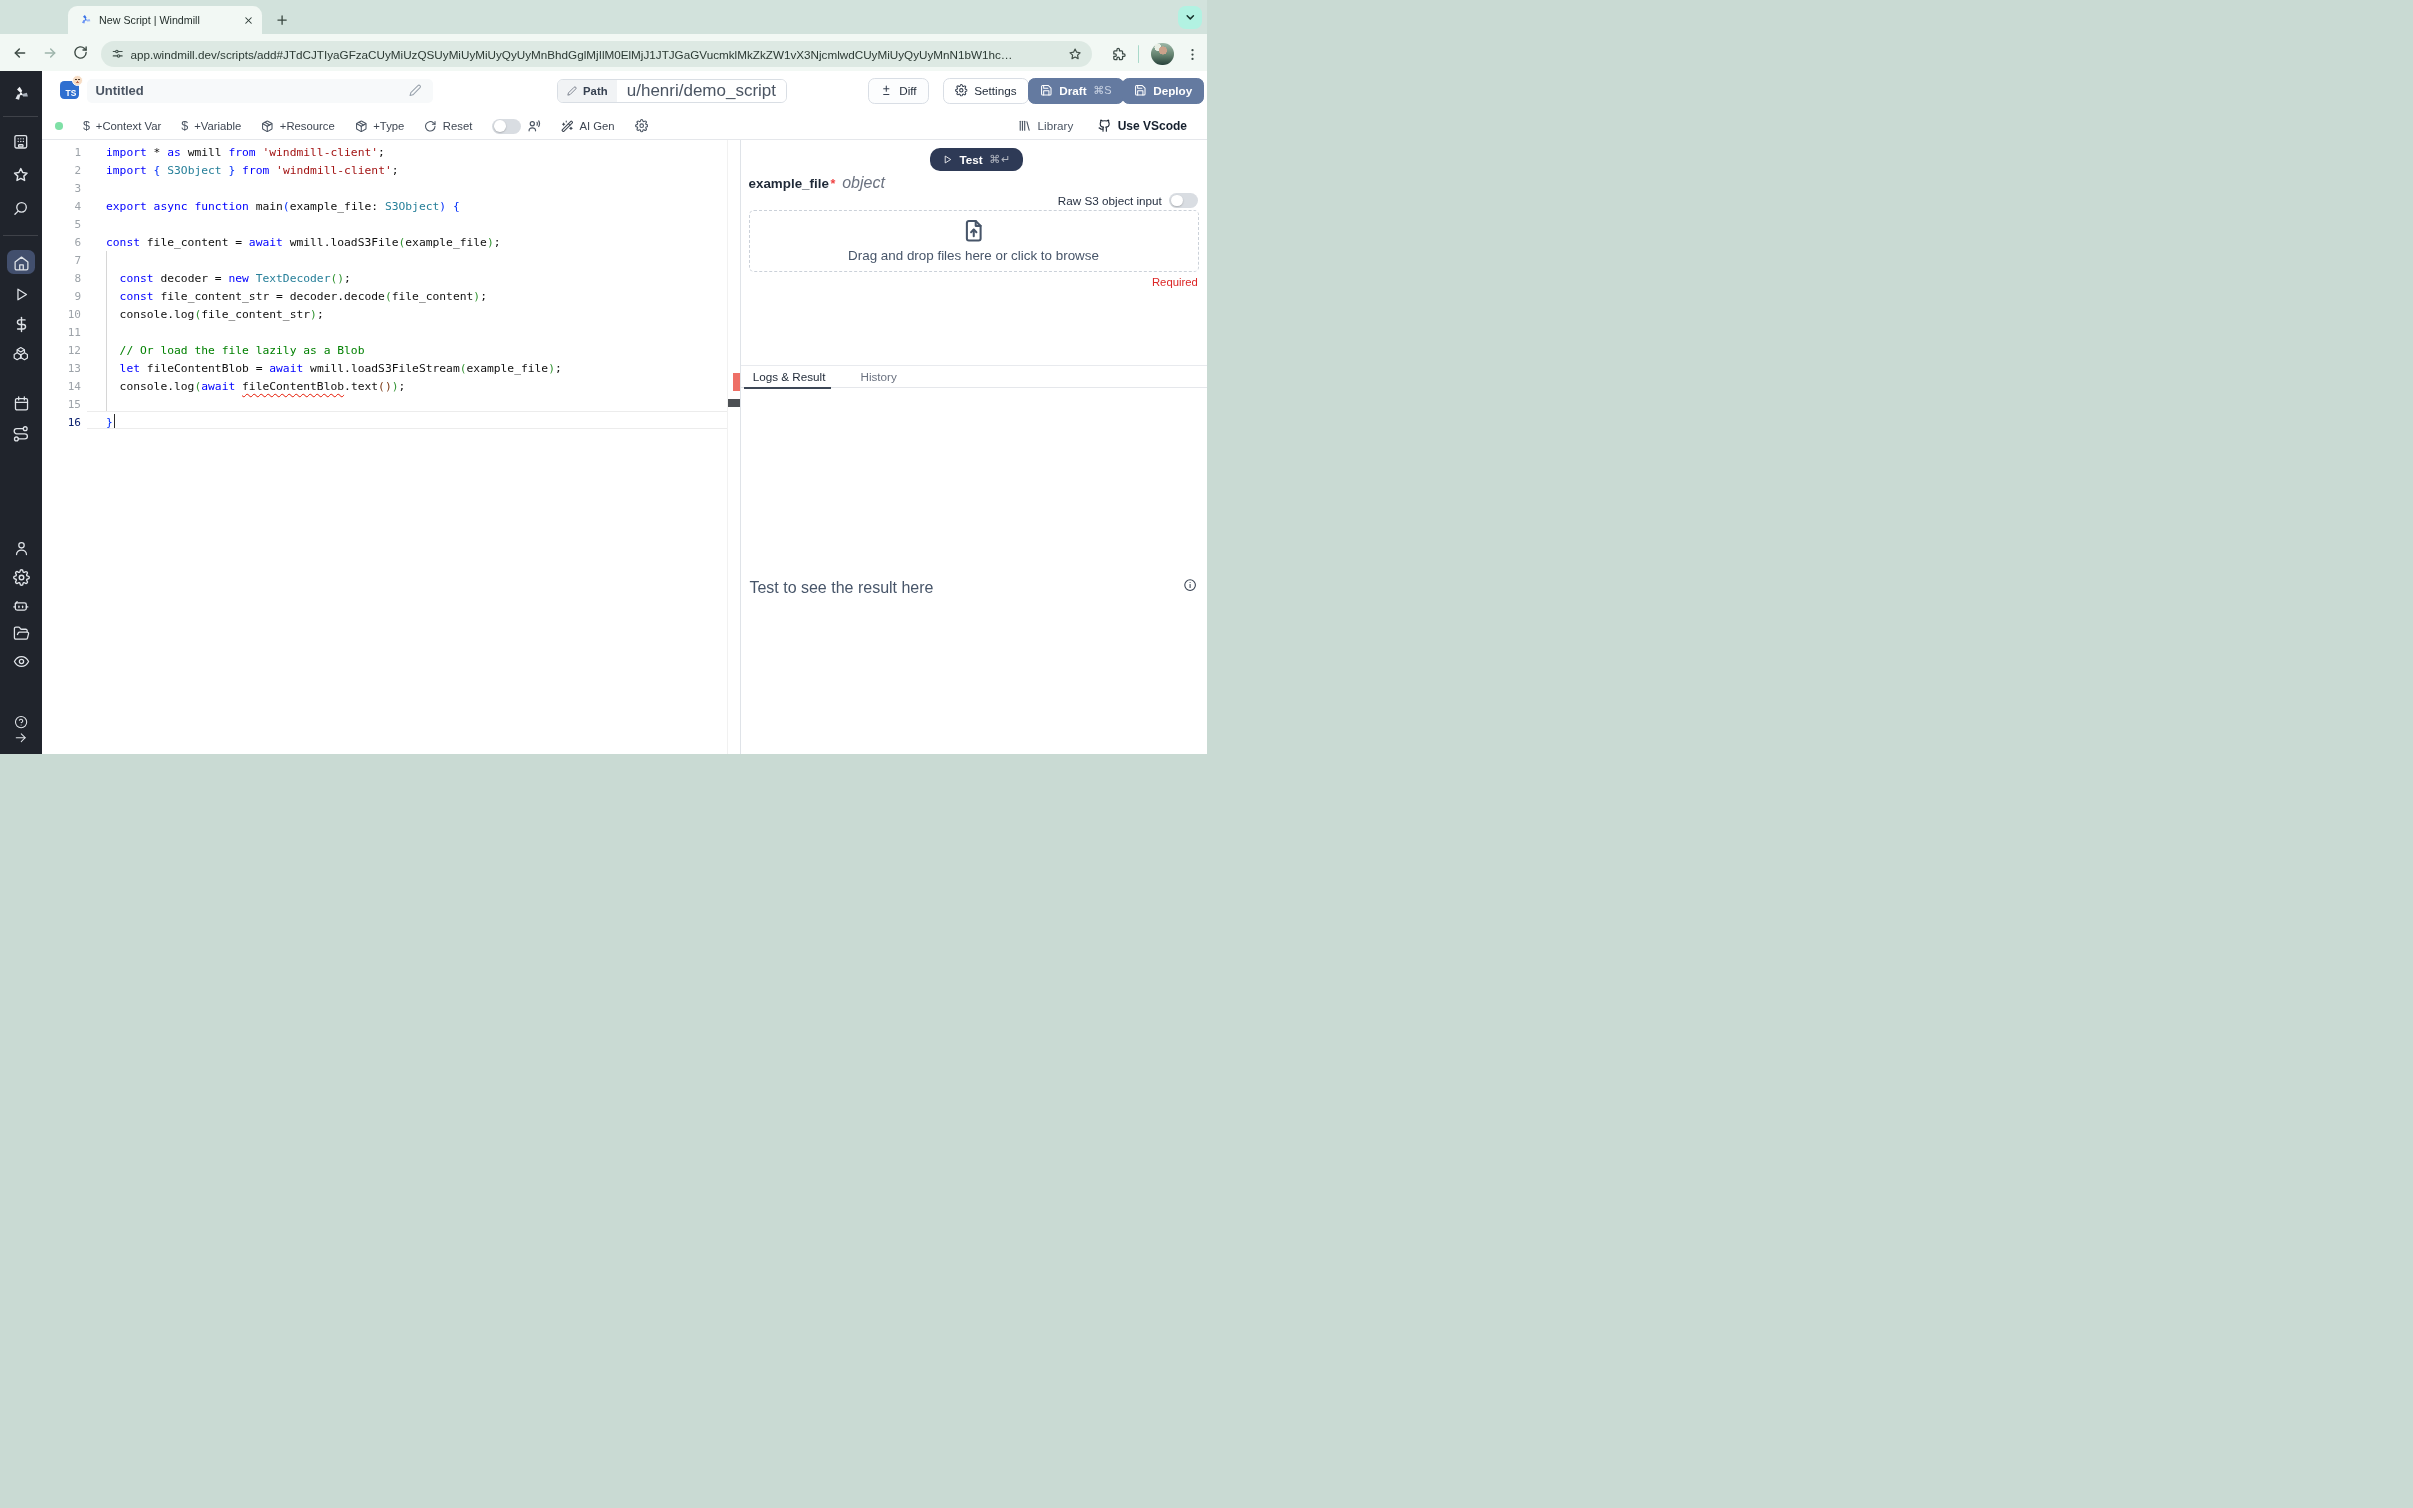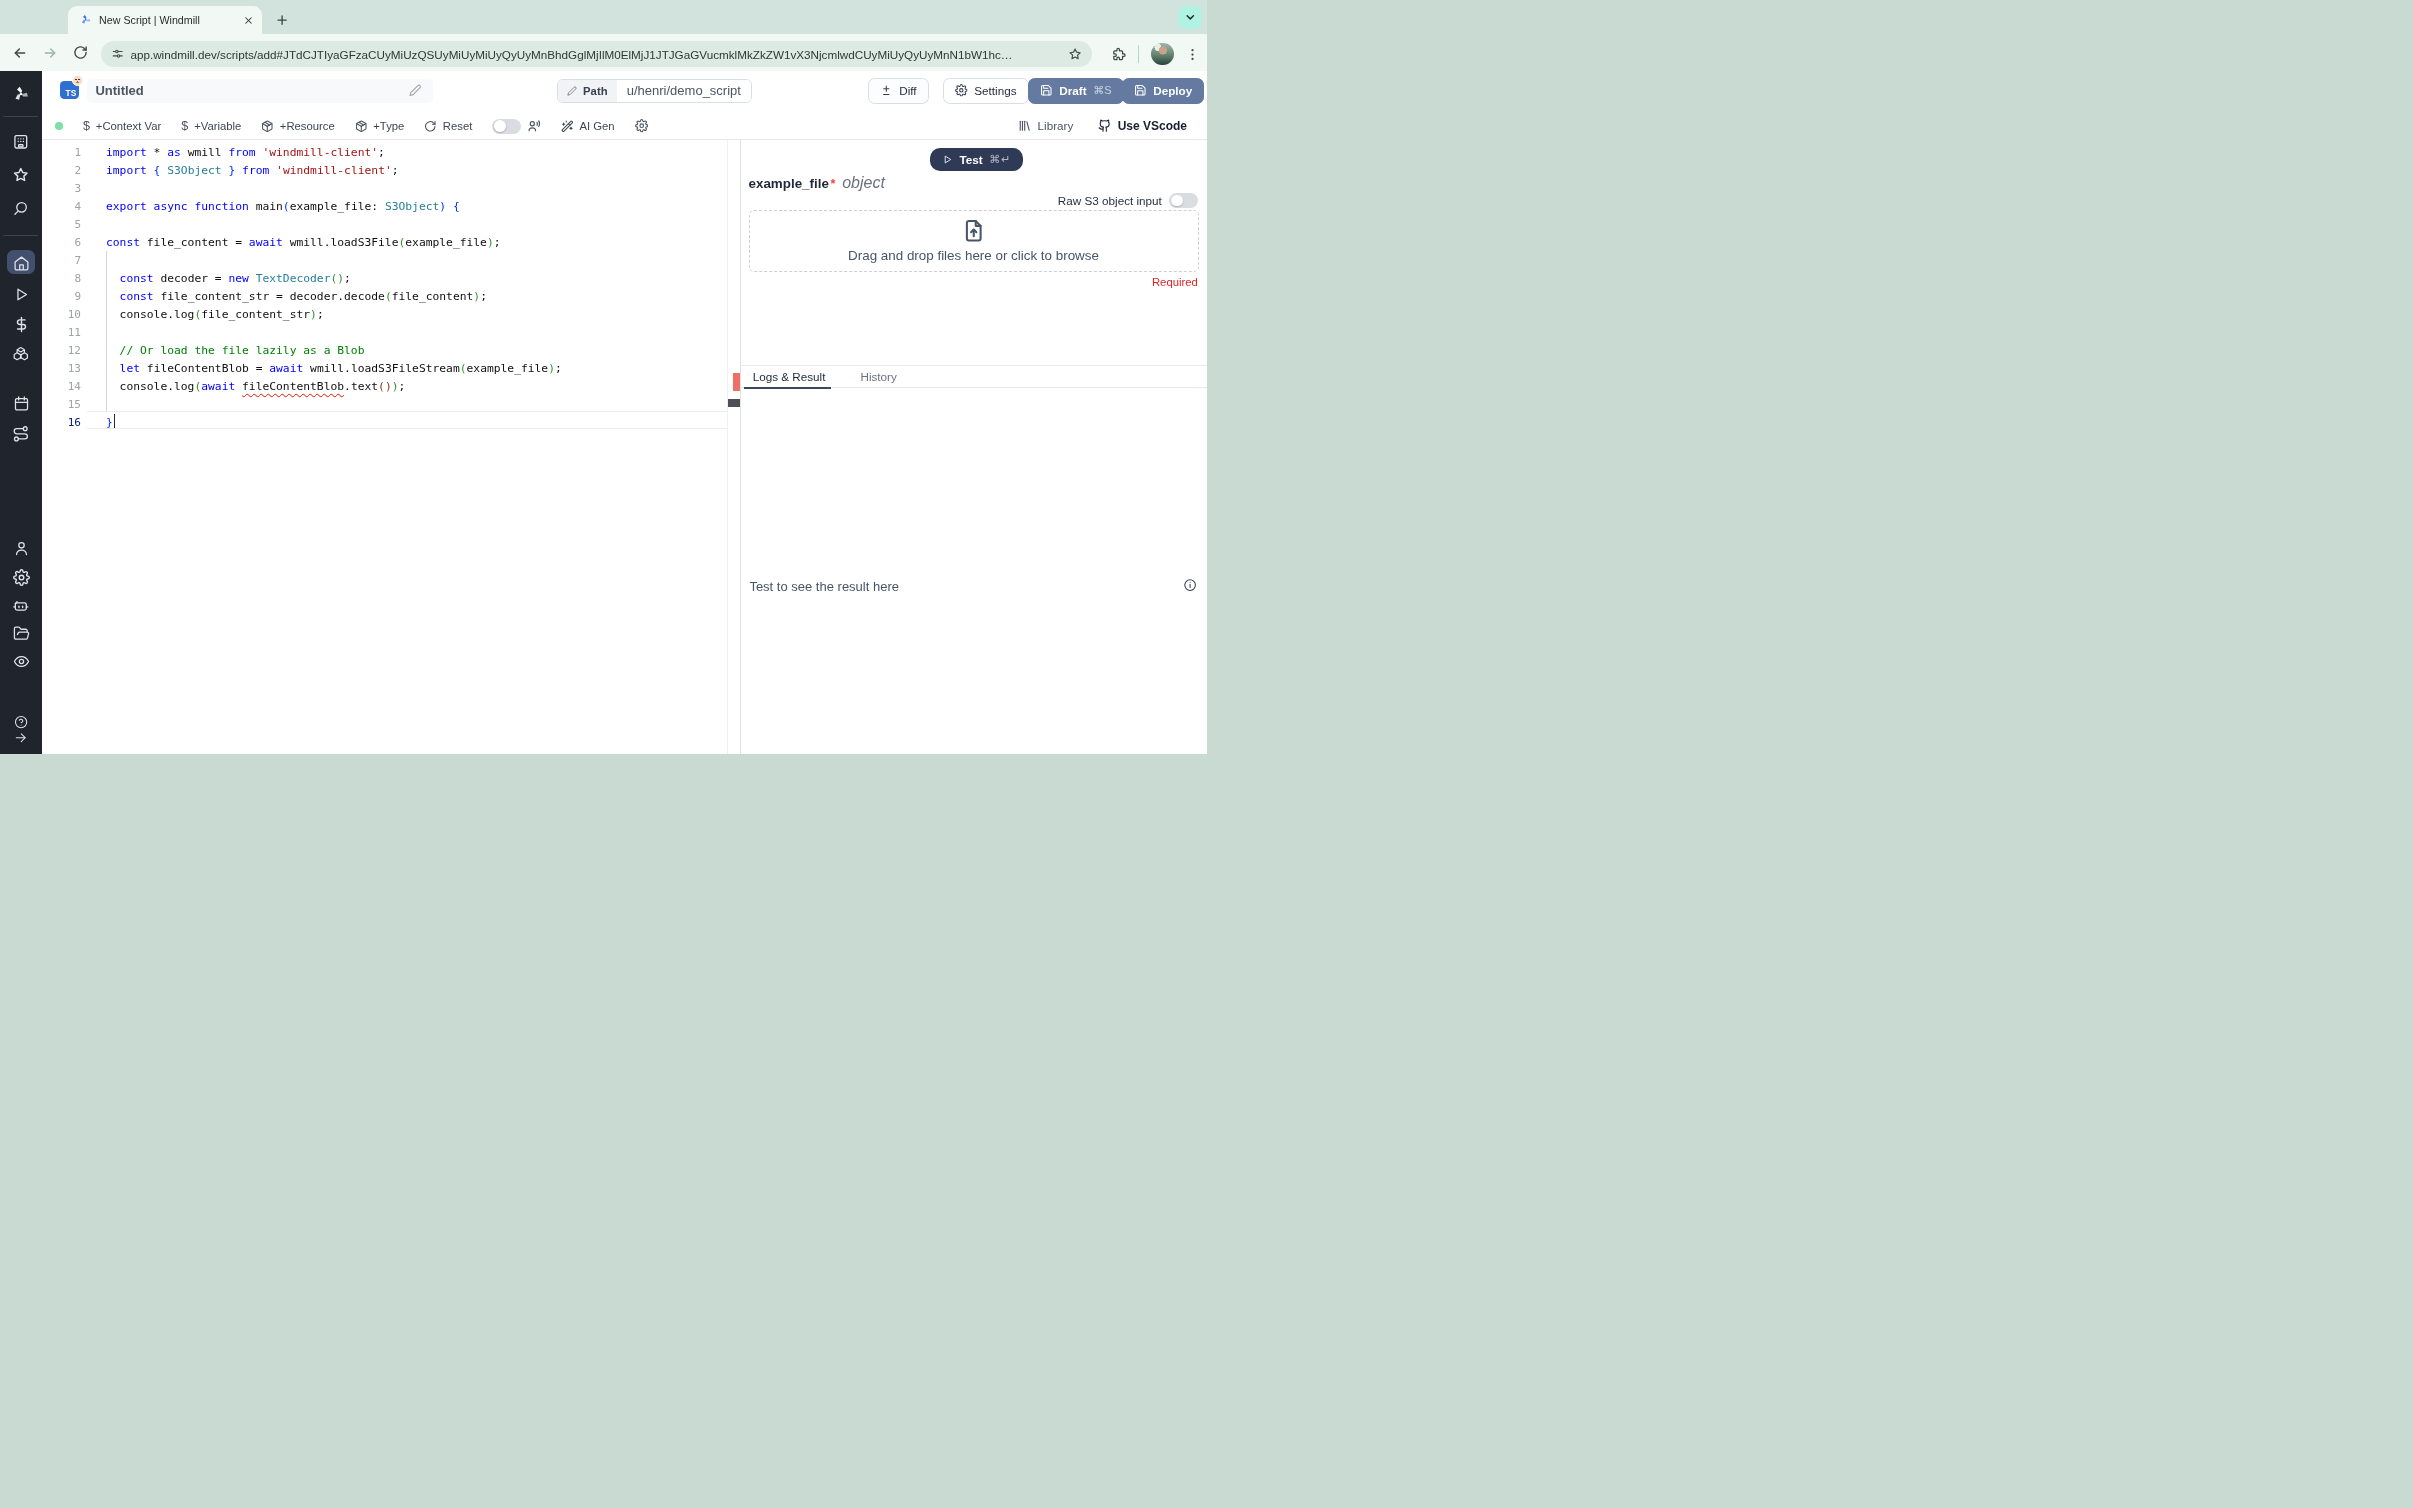--- a/index.html
+++ b/index.html
@@ -33,21 +33,21 @@
   #appheader{position:absolute;left:42px;top:0;width:1165px;height:42px;background:#fff}
   #tsbadge{position:absolute;left:18.4px;top:10px;width:18.4px;height:18.4px;background:#2f6fd0;border-radius:4.2px;color:#fff;font-size:8.4px;font-weight:800;display:flex;align-items:flex-end;justify-content:flex-end;padding:0 2.5px 1.7px 0}
   #emojibadge{position:absolute;left:30px;top:4.2px;width:11px;height:11px;border-radius:50%;border:1.3px solid #fff;background:
      radial-gradient(circle at 34% 42%,#4a3423 0 9%,rgba(0,0,0,0) 10%),
      radial-gradient(circle at 66% 42%,#4a3423 0 9%,rgba(0,0,0,0) 10%),
      radial-gradient(circle at 50% 70%,#b5664d 0 13%,rgba(0,0,0,0) 14%),#f6dcc3}
   #titlefield{position:absolute;left:45px;top:7.5px;width:346px;height:24px;background:#f7f9fa;border-radius:5px;display:flex;align-items:center;padding:0 8.4px;color:#4b5563;font-size:13px;font-weight:600}
   #titlepencil{position:absolute;left:367px;top:13.4px;color:#9aa3ad}
   #pathgroup{position:absolute;left:515px;top:7.5px;height:24px;display:flex;border:0.8px solid #d9dee4;border-radius:5.9px;overflow:hidden}
   #pathlabel{background:#f1f3f5;display:flex;align-items:center;gap:5.9px;padding:0 9.2px;font-size:11.3px;font-weight:600;color:#374151}
-  #pathvalue{background:#fff;display:flex;align-items:center;padding:0 10px;font-size:13px;color:#4b5563}
+  #pathvalue{background:#fff;display:flex;align-items:center;padding:0 10px;font-size:17px;color:#4b5563}
   .hbtn{position:absolute;top:6.7px;height:26px;border:0.8px solid #d9dee5;border-radius:6.7px;background:#fcfdfe;display:flex;align-items:center;gap:6.7px;padding:0 11px;font-size:11.7px;font-weight:500;color:#1f2937}
   .hbtn.blue{background:#647aa0;border-color:#647aa0;color:#fff;font-weight:600}
   .kbd{color:#c9d3e3;font-weight:500;font-size:11px}
   
   #toolbar2{position:absolute;left:42px;top:42px;width:1165px;height:26px;display:flex;align-items:center}
   #toolbar2 .grp{display:flex;align-items:center;gap:5.9px;color:#3f4753;font-size:11.3px}
   #tbleft{display:flex;align-items:center;gap:20px;padding-left:13.4px}
   #tbright{position:absolute;right:20px;top:0;height:26px;display:flex;align-items:center;gap:25px}
   .dollar{font-size:12.6px;color:#4b5563;font-weight:400}
   #greendot{width:7.5px;height:7.5px;border-radius:50%;background:#7fe0a6}
@@ -86,21 +86,21 @@
   #droptext{font-size:13.4px;color:#475569}
   #required{position:absolute;right:9.2px;top:136px;font-size:11.3px;color:#dc2626}
   #tabsrow{position:absolute;left:0;top:225px;width:467px;height:22.6px;border-top:0.8px solid #e8eaee;border-bottom:0.8px solid #e5e7eb;display:flex;align-items:center}
   #tab-logs{margin-left:11.7px;font-size:11.7px;font-weight:500;color:#1f2937}
   #tab-history{margin-left:35px;font-size:11.7px;color:#6b7280}
   #tabunderline{position:absolute;left:3.4px;top:20.5px;width:87px;height:2.5px;background:#3d4756}
   #logsarea{position:absolute;left:0;top:247px;width:467px;height:182px;background:#f4f5f7}
   #autoscroll{position:absolute;right:8.4px;top:7.5px;display:flex;align-items:center;gap:5.9px;font-size:11.3px;color:#374151}
   #nologs{position:absolute;left:8.4px;top:35px;font-family:"DejaVu Sans Mono",monospace;font-size:11px;color:#2f3a4a}
   #resultrow{position:absolute;left:0;top:429px;width:467px;height:185px;background:#fff}
-  #resulttext{position:absolute;left:8.4px;top:10px;font-size:13px;color:#475569}
+  #resulttext{position:absolute;left:8.4px;top:10px;font-size:16px;color:#475569}
   #infoic{position:absolute;right:11px;top:9.2px;color:#374151}
 </style>
 </head>
 <body>
 
 <svg width="0" height="0" style="position:absolute">
   <defs>
     <g id="stk" stroke="currentColor" fill="none" stroke-width="2" stroke-linecap="round" stroke-linejoin="round"></g>
     <symbol id="i-back" viewBox="0 0 24 24">
         <g stroke="currentColor" fill="none" stroke-width="2.2" stroke-linecap="round" stroke-linejoin="round">

